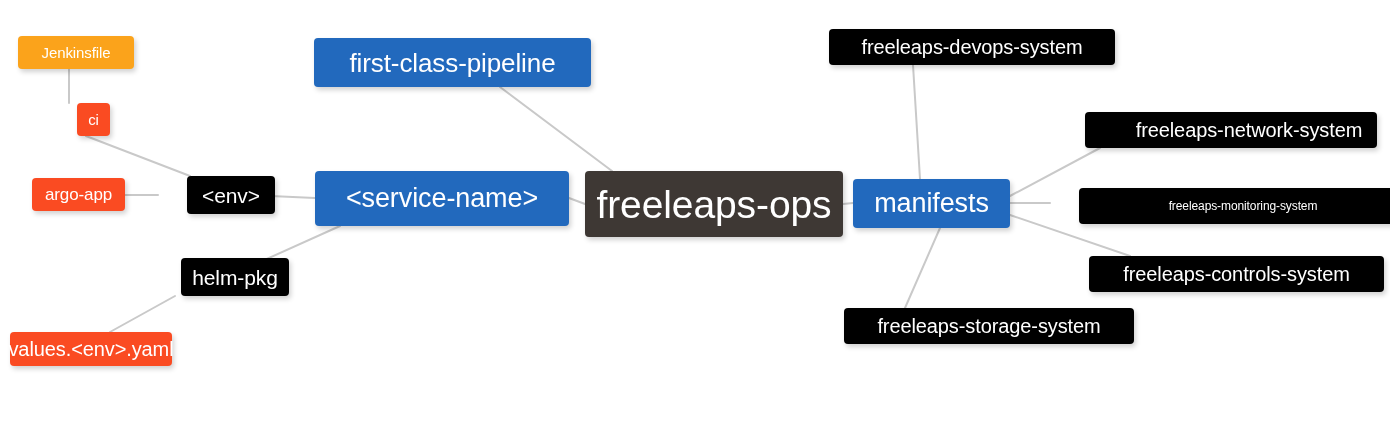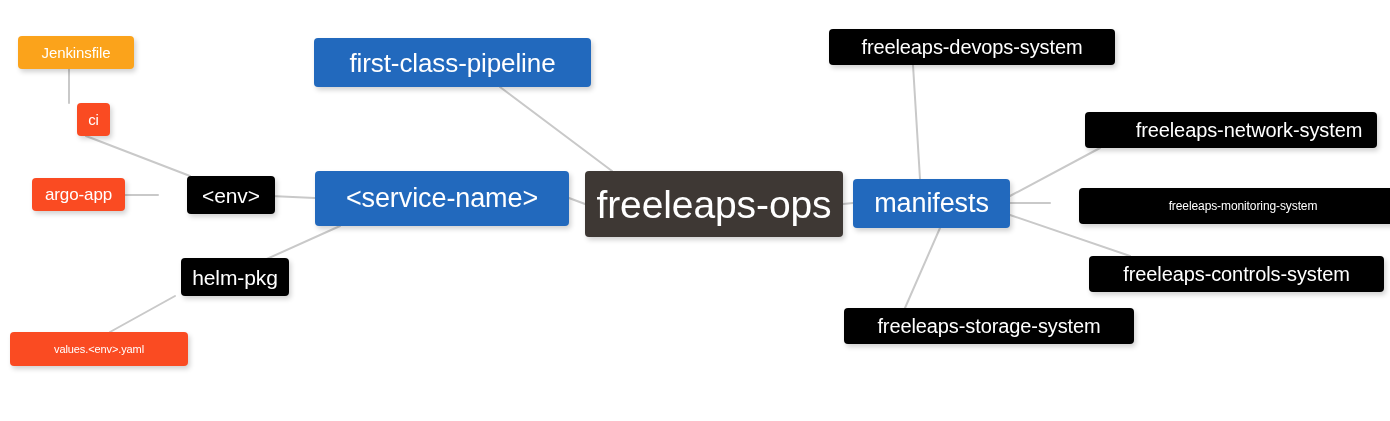--- a/index.html
+++ b/index.html
@@ -68,20 +68,20 @@
   <div id="node-layer">
       <div class="node n-root" style="left: 585px; top: 171px; width: 258px; height: 66px; font-size: 39px;">freeleaps-ops</div>
       <div class="node n-blue" style="left: 315px; top: 171px; width: 254px; height: 55px; font-size: 27px;">&lt;service-name&gt;</div>
       <div class="node n-blue" style="left: 314px; top: 38px; width: 277px; height: 49px; font-size: 26px;">first-class-pipeline</div>
       <div class="node n-blue" style="left: 853px; top: 179px; width: 157px; height: 49px; font-size: 27px;">manifests</div>
       <div class="node n-green" style="left: 158px; top: 176px; width: 88px; height: 38px; font-size: 21px;">&lt;env&gt;</div>
       <div class="node n-red" style="left: 53px; top: 103px; width: 33px; height: 33px; font-size: 15px; margin-left: 24px;">ci</div>
       <div class="node n-orange" style="left: 18px; top: 36px; width: 116px; height: 33px; font-size: 15px;">Jenkinsfile</div>
       <div class="node n-red" style="left: 32px; top: 178px; width: 93px; height: 33px; font-size: 17px;">argo-app</div>
       <div class="node n-green" style="left: 152px; top: 258px; width: 108px; height: 38px; font-size: 21px;">helm-pkg</div>
-      <div class="node n-red" style="left: 10px; top: 332px; width: 178px; height: 34px; font-size: 11px;">values.&lt;env&gt;.yaml</div>
+      <div class="node n-red" style="left: 10px; top: 332px; width: 162px; height: 34px; font-size: 20px;">values.&lt;env&gt;.yaml</div>
       <div class="node n-green" style="left: 800px; top: 29px; width: 286px; height: 36px; font-size: 20px;">freeleaps-devops-system</div>
       <div class="node n-green" style="left: 1056px; top: 112px; width: 292px; height: 36px; font-size: 20px; padding-left: 36px;">freeleaps-network-system</div>
       <div class="node n-green" style="left: 1050px; top: 188px; width: 328px; height: 36px; font-size: 12px;">freeleaps-monitoring-system</div>
       <div class="node n-green" style="left: 1060px; top: 256px; width: 295px; height: 36px; font-size: 20px;">freeleaps-controls-system</div>
       <div class="node n-green" style="left: 815px; top: 308px; width: 290px; height: 36px; font-size: 20px;">freeleaps-storage-system</div>
     </div>
 </div>
 
 </body></html>

